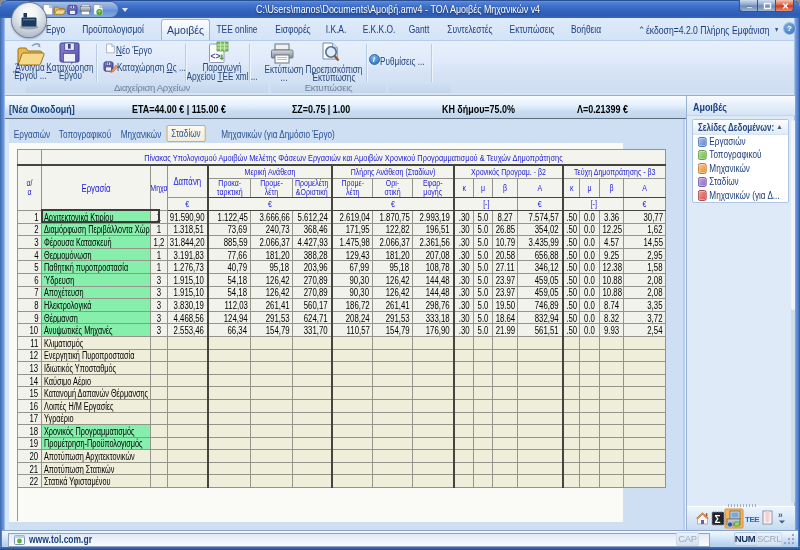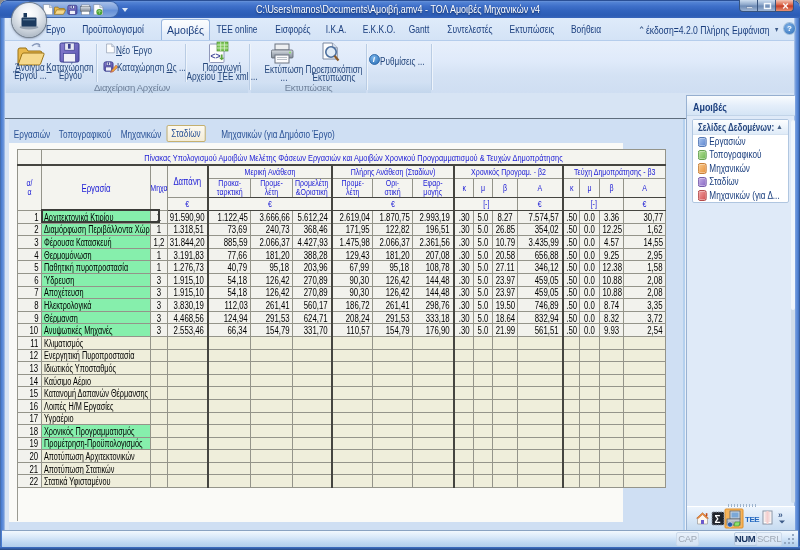--- a/index.html
+++ b/index.html
@@ -33,21 +33,21 @@
 .rtab{position:absolute;top:4px;height:14px;line-height:14px;font-size:10.5px;letter-spacing:0;color:#1a3e7e;white-space:nowrap;transform:translateX(-50%) scaleX(0.8);}
 #tab-active{left:156px;top:1px;width:47px;height:21px;line-height:21px;text-align:center;transform:translateX(0) scaleX(1);font-size:10.5px;
  background:linear-gradient(180deg,#fbfdfe 0%,#f0f5fc 45%,#e4eefa 60%,#dbe8f8 100%);
  border:1px solid #97b5de;border-bottom:none;border-radius:3px 3px 0 0;}
 .trr{position:absolute;top:5px;height:14px;line-height:14px;font-size:10.5px;color:#1a3e7e;transform:scaleX(0.82);transform-origin:0 50%;white-space:nowrap;}
 
 #ribbon{left:5px;top:40px;width:789px;height:53px;
  background:linear-gradient(180deg,#e7effb 0%,#dfeafa 40%,#d4e2f4 65%,#cfdef2 100%);
  border-top:1px solid #b5cdec;box-sizing:border-box;}
 .rcap{position:absolute;top:41px;height:11px;line-height:11px;font-size:9.5px;color:#6e809a;text-align:center;letter-spacing:-0.3px;
- background:linear-gradient(180deg,#d2e1f4 0%,#c3d6ec 100%);}
+ background:linear-gradient(180deg,#d2e1f4 0%,#c3d6ec 100%);margin-left:20px;}
 .gsep{position:absolute;top:3px;width:1px;height:46px;background:#b9cce4;border-right:1px solid #eef4fb;}
 .btxt{position:absolute;text-align:center;font-size:10.5px;color:#25477c;line-height:8.5px;white-space:nowrap;transform:translateX(-50%) scaleX(0.78);}
 .stxt{position:absolute;font-size:10.5px;color:#25477c;white-space:nowrap;transform:scaleX(0.78);transform-origin:0 50%;}
 u{text-decoration:underline;}
 
 #infobar{left:5px;top:95px;width:681px;height:23px;box-sizing:border-box;
  background:linear-gradient(180deg,#fbfdfe 0%,#e2eefa 45%,#c9ddf2 70%,#bfd6ee 100%);
  border-top:1px solid #95aecf;font-size:10.5px;font-weight:bold;color:#000;}
 #infobar span{position:absolute;top:7px;white-space:nowrap;transform:scaleX(0.85);transform-origin:0 50%;}
 #hline{left:5px;top:117.5px;width:681px;height:1.5px;background:#5f6d7d;}
@@ -279,20 +279,27 @@
     <div class="gsep" style="left:91px"></div>
     <div class="gsep" style="left:180px"></div>
     <div class="gsep" style="left:243.5px"></div>
     <div class="gsep" style="left:361px"></div>
     <div class="gsep" style="left:426px"></div>
     <div class="rcap" style="left:1px;width:242px;text-indent:10px;">Διαχείριση Αρχείων</div>
     <div class="rcap" style="left:246px;width:115px;">Εκτυπώσεις</div>
     <div class="rcap" style="left:363px;width:63px;"></div>
   </div>
 
+  <div class="abs" id="infobar">
+    <span style="left:4px;color:#16427e">[Νέα Οικοδομή]</span>
+    <span style="left:127px">ΕΤΑ=44.00 € | 115.00 €</span>
+    <span style="left:287px">ΣΖ=0.75 | 1.00</span>
+    <span style="left:437px">ΚΗ δήμου=75.0%</span>
+    <span style="left:572px">Λ=0.21399 €</span>
+  </div>
   <div class="abs" id="hline"></div>
 
   <div class="abs" id="leftarea">
     <span class="ptab" style="left:23px">Εργασιών</span>
     <span class="ptab" style="left:76.3px">Τοπογραφικού</span>
     <span class="ptab" style="left:132px">Μηχανικών</span>
     <span class="ptab" id="ptab-active" style="left:176.6px">Σταδίων</span>
     <span class="ptab" style="left:269px">Μηχανικών (για Δημόσιο Έργο)</span>
     <div style="position:absolute;left:673.5px;top:0;width:2px;height:410.5px;background:#b4d0ee"></div>
     <div style="position:absolute;left:675.5px;top:0;width:1.5px;height:410.5px;background:#e8eff8"></div>
@@ -1334,20 +1341,28 @@
               <rect x="3.5" y="0" width="2" height="13" fill="#f4cece"></rect>
             </g>
             <text x="91" y="11" font-size="8.5" font-weight="bold" fill="#3c5a88">»</text>
             <path d="M92 13.5 L98 13.5 L95 16.5 Z" fill="#3c5a88"></path>
           </svg>
         </div>
     </div>
   </div>
 
   <div class="abs" id="statusbar">
+    <div id="urlbox">
+        <span style="position:absolute;left:20px;top:0;transform:scaleX(0.85);transform-origin:0 50%;">www.tol.com.gr</span>
+        <svg style="position:absolute;left:5px;top:1px" width="11" height="10" viewBox="0 0 11 10">
+          <rect x="0.5" y="0.5" width="10" height="9" rx="1" fill="#f8fafc" stroke="#7a92b4" stroke-width="1"></rect>
+          <rect x="0.5" y="0.5" width="10" height="2.5" fill="#bcd2ec"></rect>
+          <circle cx="5.5" cy="6" r="2.4" fill="#58b040"></circle>
+        </svg>
+      </div>
     <div class="led" style="left:674px">CAP</div>
     <div class="led" style="left:731.5px;color:#16325e;font-weight:bold;border-color:#b6c9de">NUM</div>
     <div class="led" style="left:754px;width:24px">SCRL</div>
     <svg id="grip" width="13" height="12">
         <g fill="#93a8c2">
           <rect x="9" y="8" width="2" height="2"></rect>
           <rect x="5" y="8" width="2" height="2"></rect>
           <rect x="1" y="8" width="2" height="2"></rect>
           <rect x="9" y="4" width="2" height="2"></rect>
           <rect x="5" y="4" width="2" height="2"></rect>

